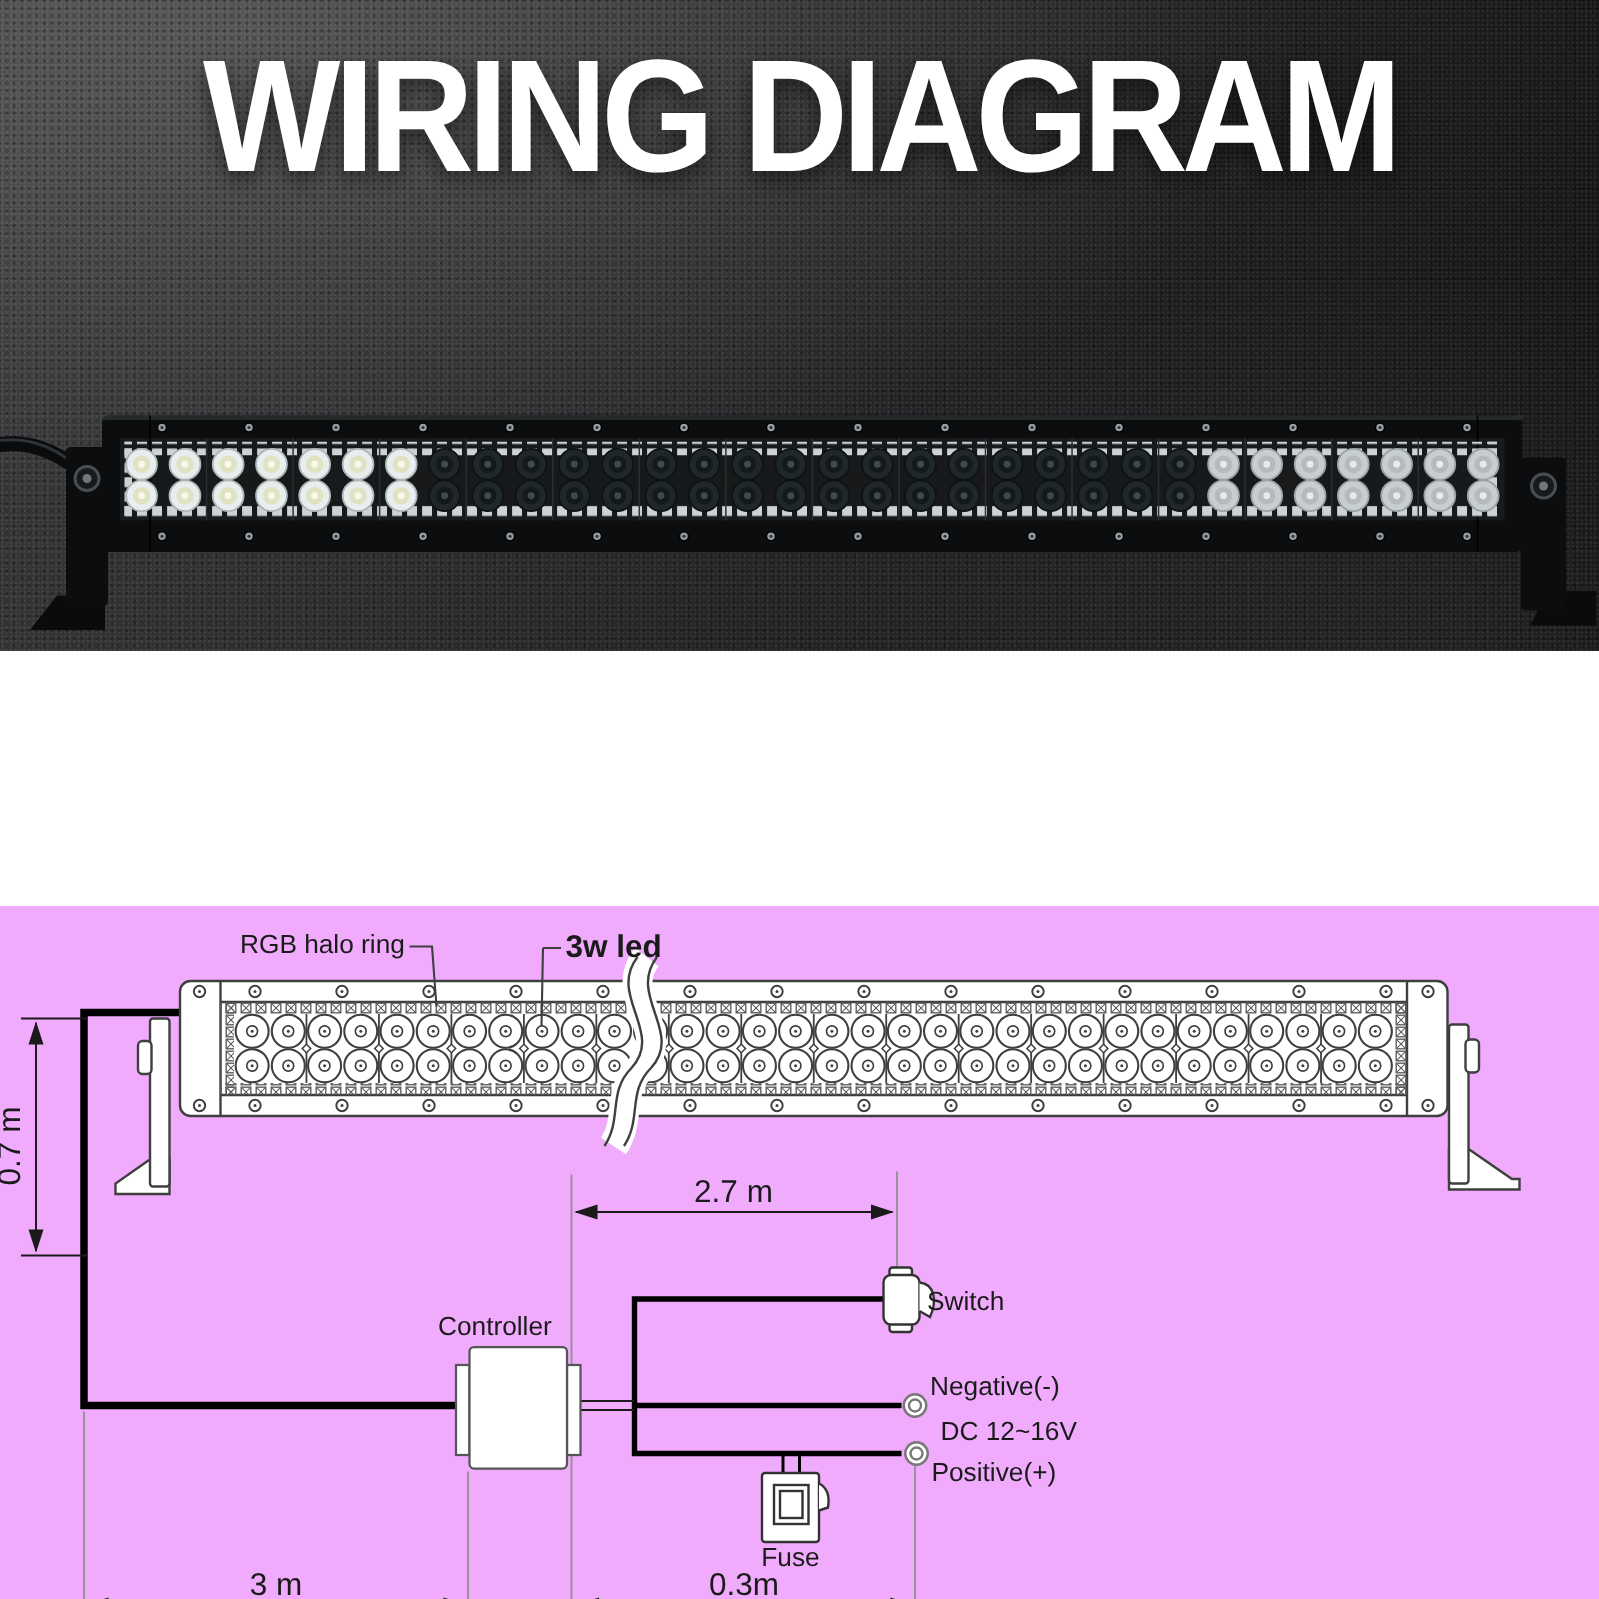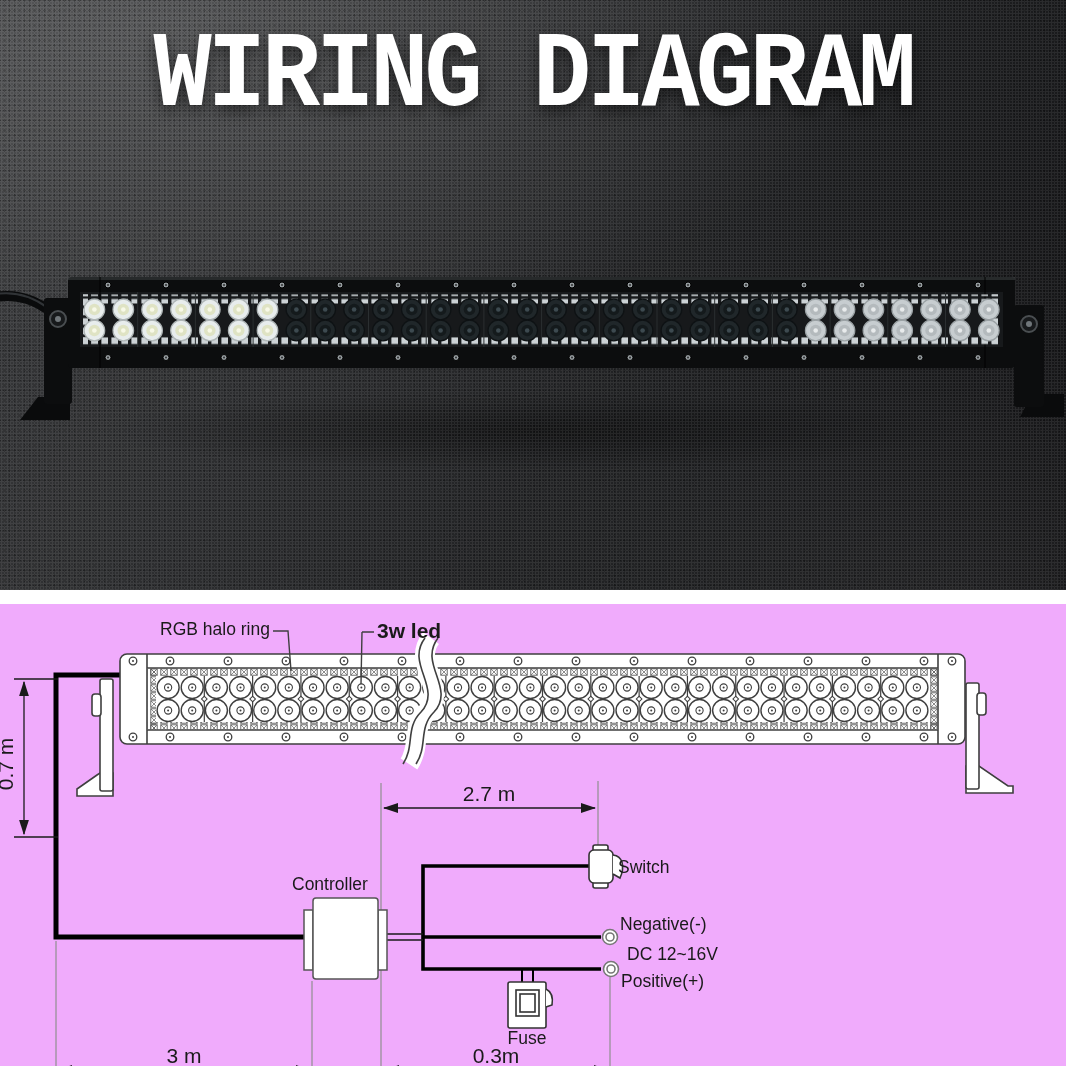--- a/index.html
+++ b/index.html
@@ -1,29 +1,29 @@
 <!DOCTYPE html>
 <html><head>
 <meta charset="utf-8">
 <style>
   html,body{margin:0;padding:0;background:#888;}
   #stage{position:relative;width:1066px;height:1066px;overflow:hidden;
          font-family:"Liberation Sans",sans-serif;background:#fff;}
   
-  .hero{position:absolute;left:0;top:0;width:1066px;height:590px;
+  .hero{position:absolute;left:0;top:0;width:1066px;height:434px;
     background-color:#222325;
     background-image:
       radial-gradient(rgba(255,255,255,0.07) 1px, transparent 1.2px),
       radial-gradient(rgba(0,0,0,0.30) 1px, transparent 1.2px),
       radial-gradient(55% 9% at 50% 73%, rgba(0,0,0,0.45), transparent 75%),
       radial-gradient(1150px 520px at 15% 5%, rgba(255,255,255,0.16), transparent 62%),
       radial-gradient(800px 420px at 90% 100%, rgba(255,255,255,0.05), transparent 60%),
       linear-gradient(118deg,#3a3b3d 0%,#2c2d2f 35%,#1d1e20 68%,#131315 100%);
     background-size:3px 3px,5px 5px,auto,auto,auto,auto;
-    background-position:0 0,2px 3px,0 0,0 0,0 0,0 0;font-family:Liberation Mono, monospace;}
+    background-position:0 0,2px 3px,0 0,0 0,0 0,0 0;}
   .hero h1{margin:0;position:absolute;top:16px;left:0;width:100%;
     text-align:center;color:#fff;font-size:97px;font-weight:bold;
     letter-spacing:-4px;transform:scaleY(1.10);transform-origin:top center;
     text-shadow:0 5px 14px rgba(0,0,0,0.5);white-space:nowrap;}
   .hero svg{position:absolute;left:0;top:0;}
   
   .sheet{position:absolute;left:0;top:604px;width:1066px;height:488px;background:#f0abfc;}
   .sheet svg{position:absolute;left:0;top:0;}
   text{font-family:"Liberation Sans",sans-serif;fill:#1a1a1a;}
   .lbl{font-size:17.5px;}

